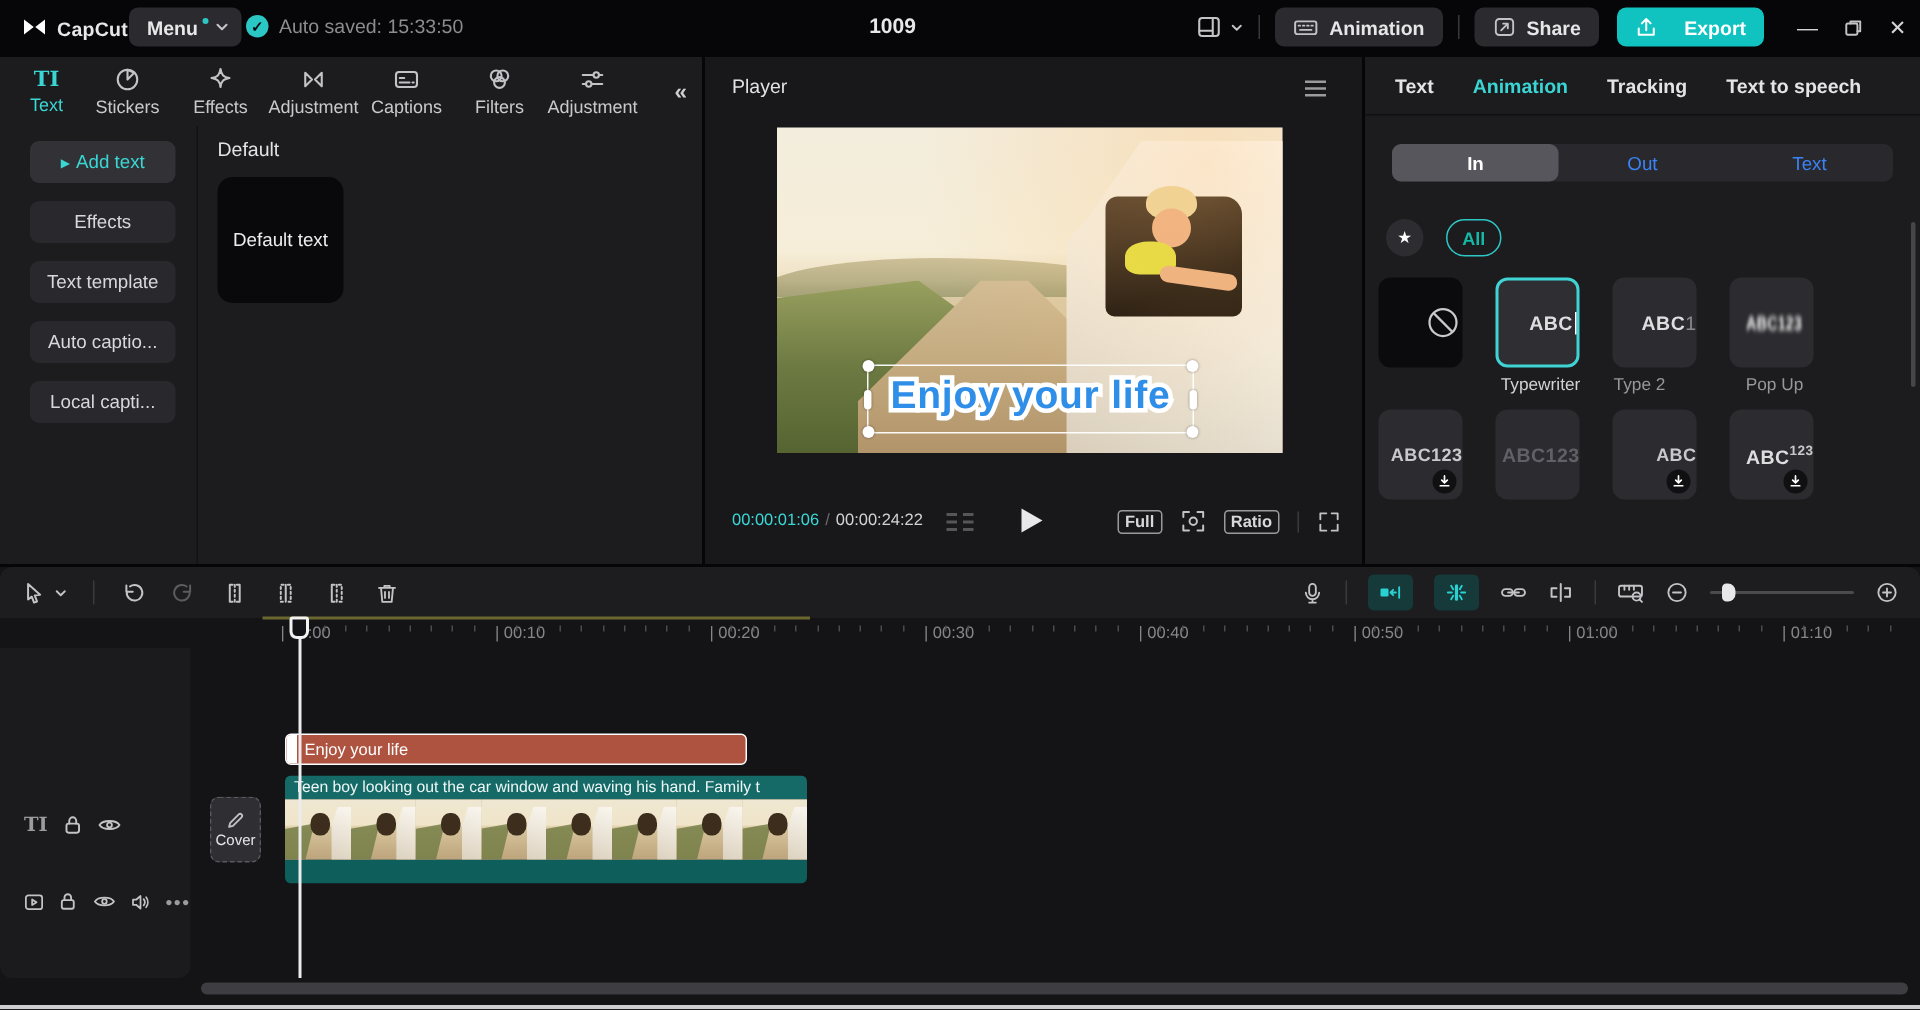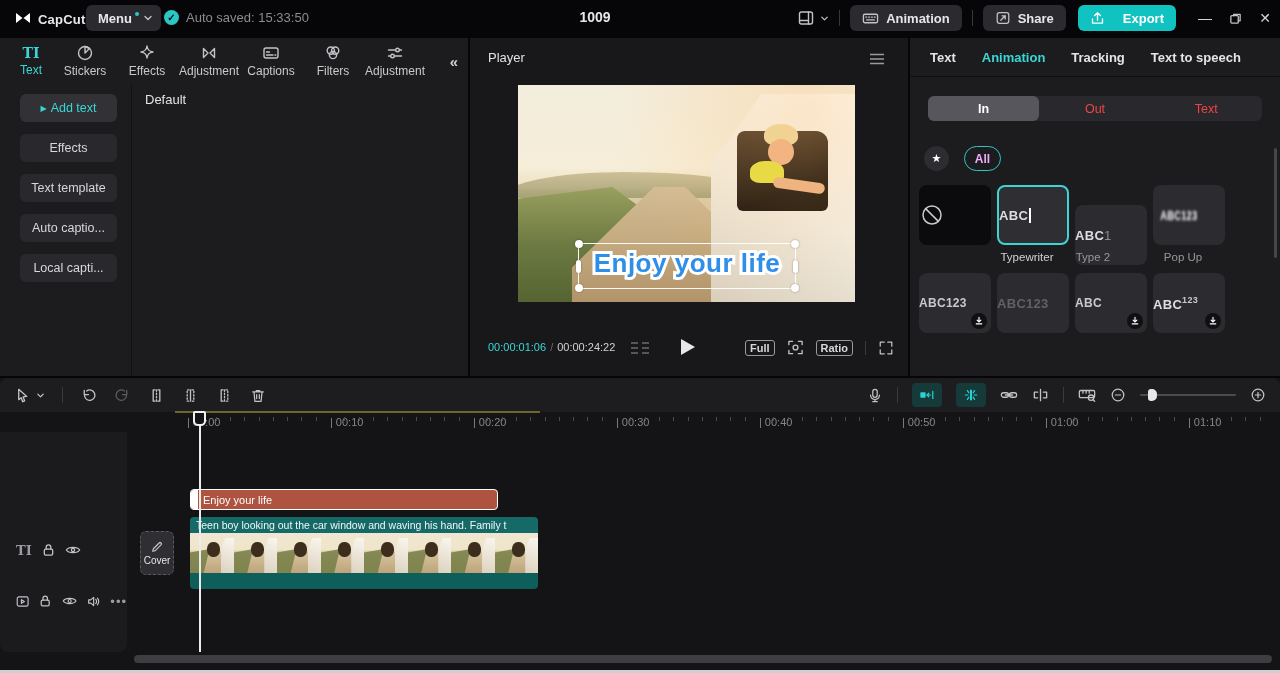--- a/index.html
+++ b/index.html
@@ -97,29 +97,29 @@
   .boxed { border:1px solid #9a9a9e; border-radius:3px; font-size:11px; color:#d8d8da; padding:1px 4px; font-weight:bold; }
   .pc-div { width:1px; height:14px; background:#3a3a3e; }
 
   
   #right-tabs { position:absolute; left:20px; top:0; height:38px; display:flex; align-items:center; gap:26px;
                 font-size:13px; font-weight:bold; color:#e4e4e7; }
   .rtab.active { color:#3ad6d4; }
   #rp-divider { position:absolute; left:0; top:38px; width:370px; height:1px; background:#101012; }
   #segments { position:absolute; left:18px; top:58px; width:334px; height:25px; background:#29292d; border-radius:6px;
               display:flex; }
-  .seg { flex:1; display:flex; align-items:center; justify-content:center; font-size:12.5px; color:#ef4444; border-radius:6px; }
+  .seg { flex:1; display:flex; align-items:center; justify-content:center; font-size:12.5px; color:#3b82f6; border-radius:6px; }
   .seg.active { background:#56565c; color:#fff; font-weight:bold; }
   #star-btn { position:absolute; left:14px; top:108px; width:25px; height:25px; border-radius:50%; background:#2d2d31;
               display:flex; align-items:center; justify-content:center; font-size:11px; color:#fff; }
   #all-pill { position:absolute; left:54px; top:108px; width:37px; height:25px; border:1.5px solid #2ec7c5;
               border-radius:13px; display:flex; align-items:center; justify-content:center;
-              font-size:12px; font-weight:bold; color:#f0abfc; }
-  .tile { position:absolute; width:72px; height:60px; border-radius:8px; background:#2c2c30;
-          display:flex; align-items:center; justify-content:flex-start; }
+              font-size:12px; font-weight:bold; color:#14b8a6; }
+  .tile { position:absolute; width:56px; height:60px; border-radius:8px; background:#2c2c30;
+          display:flex; align-items:center; justify-content:flex-end; }
   .tile.none { background:#0b0b0d; }
   .tile.selected { background:#2f2f33; border:2px solid #3fd3d3; }
   .tile-label { position:absolute; width:76px; text-align:center; font-size:11.5px; color:#97979c; }
   .tile-label.lit { color:#d2d2d5; }
   .t-txt { font-size:13px; font-weight:bold; color:#dedee1; letter-spacing:.3px; }
   .t-dim { color:#606066; } .t-suf { color:#8a8a8f; font-weight:normal; }
   .t-blur { filter:blur(1.6px); transform:scaleX(.72); color:#fff; font-size:13px; }
   .t-caret { display:inline-block; width:1.5px; height:15px; background:#fff; margin-left:1px; vertical-align:-3px; }
   .t-sup { font-size:9px; vertical-align:6px; color:#c9c9cd; }
   .dl-badge { position:absolute; right:4px; bottom:4px; width:16px; height:16px; border-radius:50%;
@@ -328,20 +328,23 @@
           <span>Text template</span>
         </div>
         <div class="side-btn" style="top: 130px;">
           <span>Auto captio...</span>
         </div>
         <div class="side-btn" style="top: 170px;">
           <span>Local capti...</span>
         </div>
       </div>
     <div id="section-title">Default</div>
+    <div id="default-card">
+      <span>Default text</span>
+    </div>
   </div>
 
   <div id="player-panel">
     <div id="player-head">Player</div>
     <span id="player-menu">
       <svg width="18" height="14" viewBox="0 0 18 14" style="stroke:#9a9a9f;stroke-width:1.6;">
           <path d="M2 2.5 H16 M2 7 H16 M2 11.5 H16"></path>
         </svg>
     </span>
 
@@ -413,21 +416,21 @@
         <div class="tile none" style="left: 9px; top: 147px;">
           <svg width="26" height="26" viewBox="0 0 26 26" style="stroke:#c9c9cd;fill:none;stroke-width:1.5;">
             <circle cx="13" cy="13" r="9"></circle>
             <path d="M6.6 6.6 L19.4 19.4"></path>
           </svg>
         </div>
         <div class="tile selected" style="left: 87px; top: 147px;">
           <span class="t-txt">ABC<span class="t-caret"></span></span>
         </div>
         <div class="tile-label lit" style="left: 79px; top: 213px;">Typewriter</div>
-        <div class="tile" style="left: 165px; top: 147px; margin-top: 20px;">
+        <div class="tile" style="left: 165px; top: 147px;">
           <span class="t-txt">ABC<span class="t-suf">1</span></span>
         </div>
         <div class="tile-label" style="left: 145px; top: 213px;">Type 2</div>
         <div class="tile" style="left: 243px; top: 147px;">
           <span class="t-txt t-blur">ABC123</span>
         </div>
         <div class="tile-label" style="left: 235px; top: 213px;">Pop Up</div>
         <div class="tile" style="left: 9px; top: 235px;">
           <span class="t-txt" style="color: rgb(201, 201, 205); font-size: 12px;">ABC123</span>
           <span class="dl-badge">

